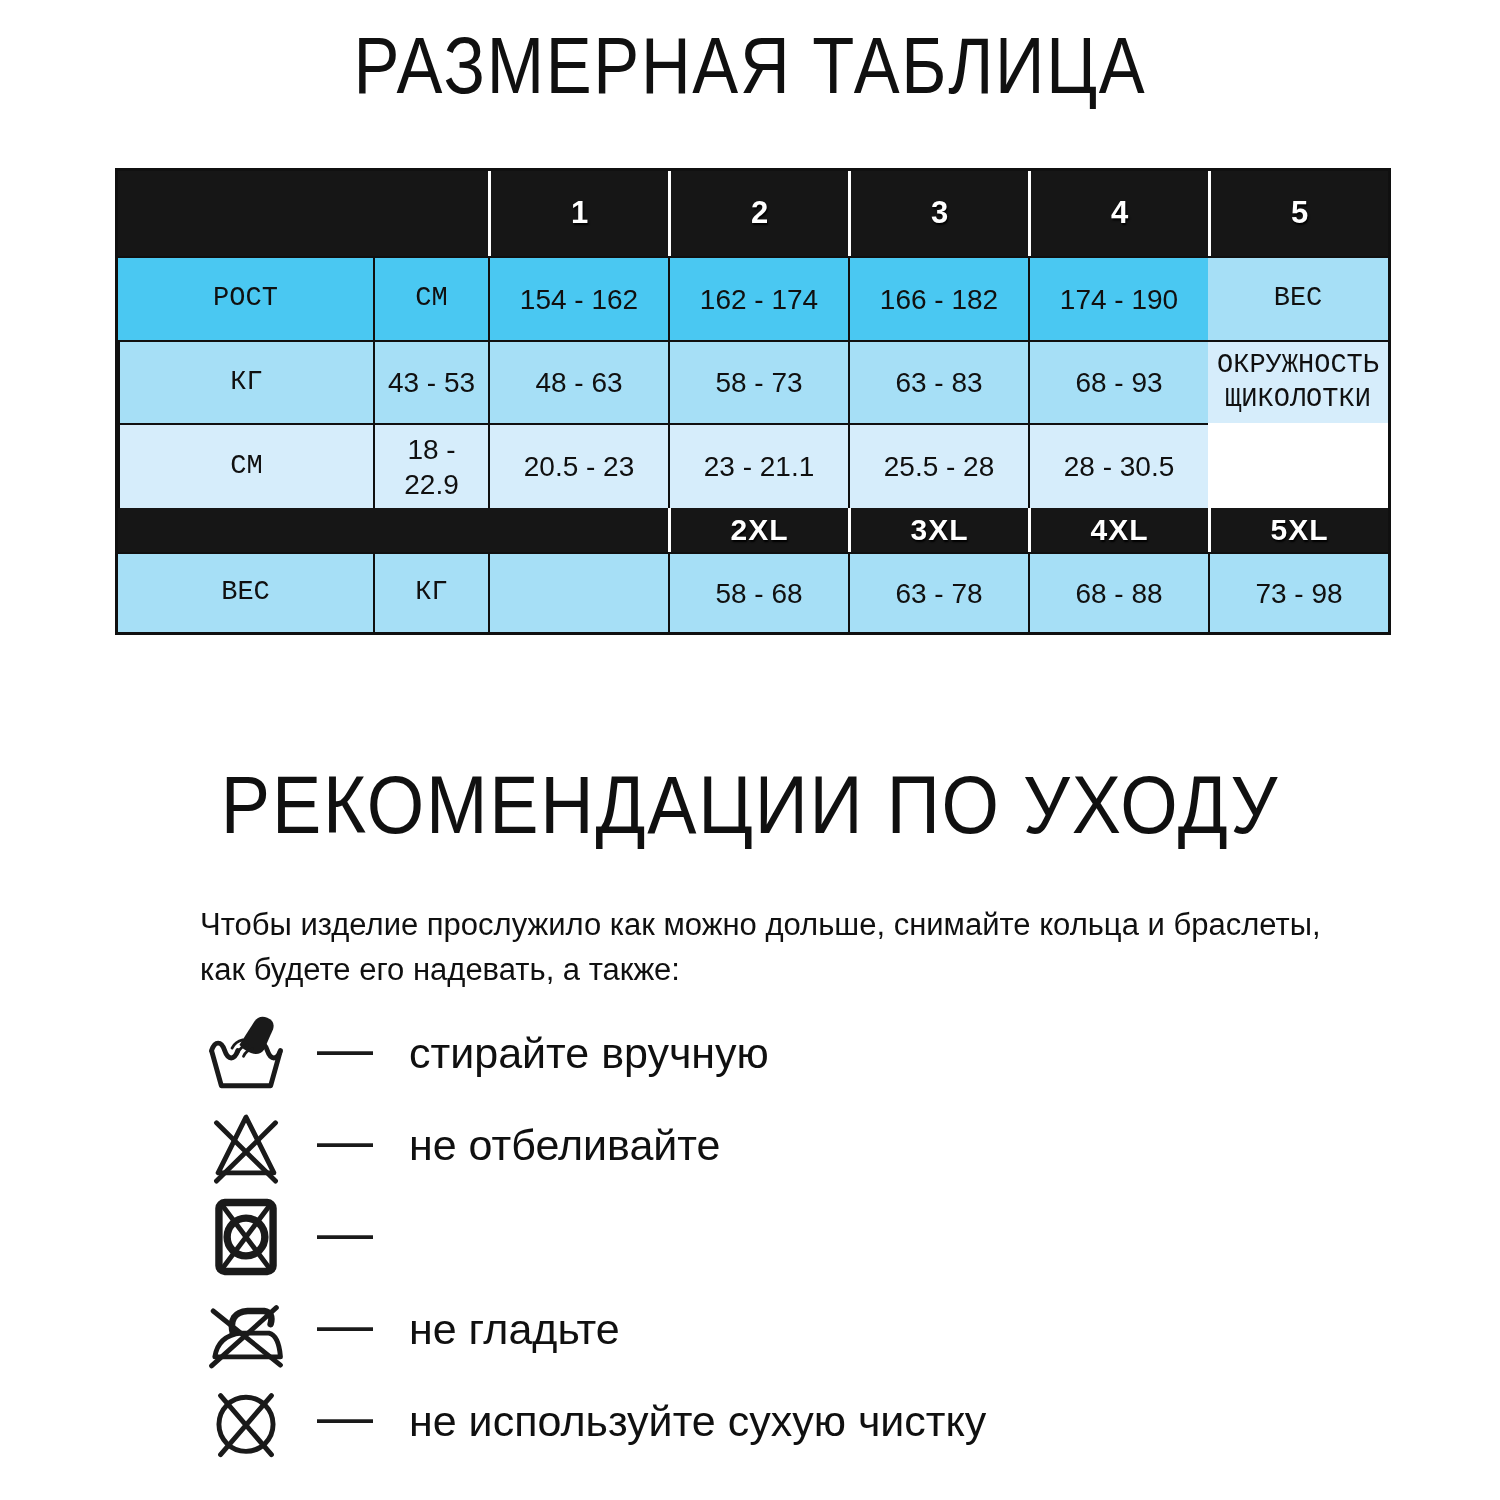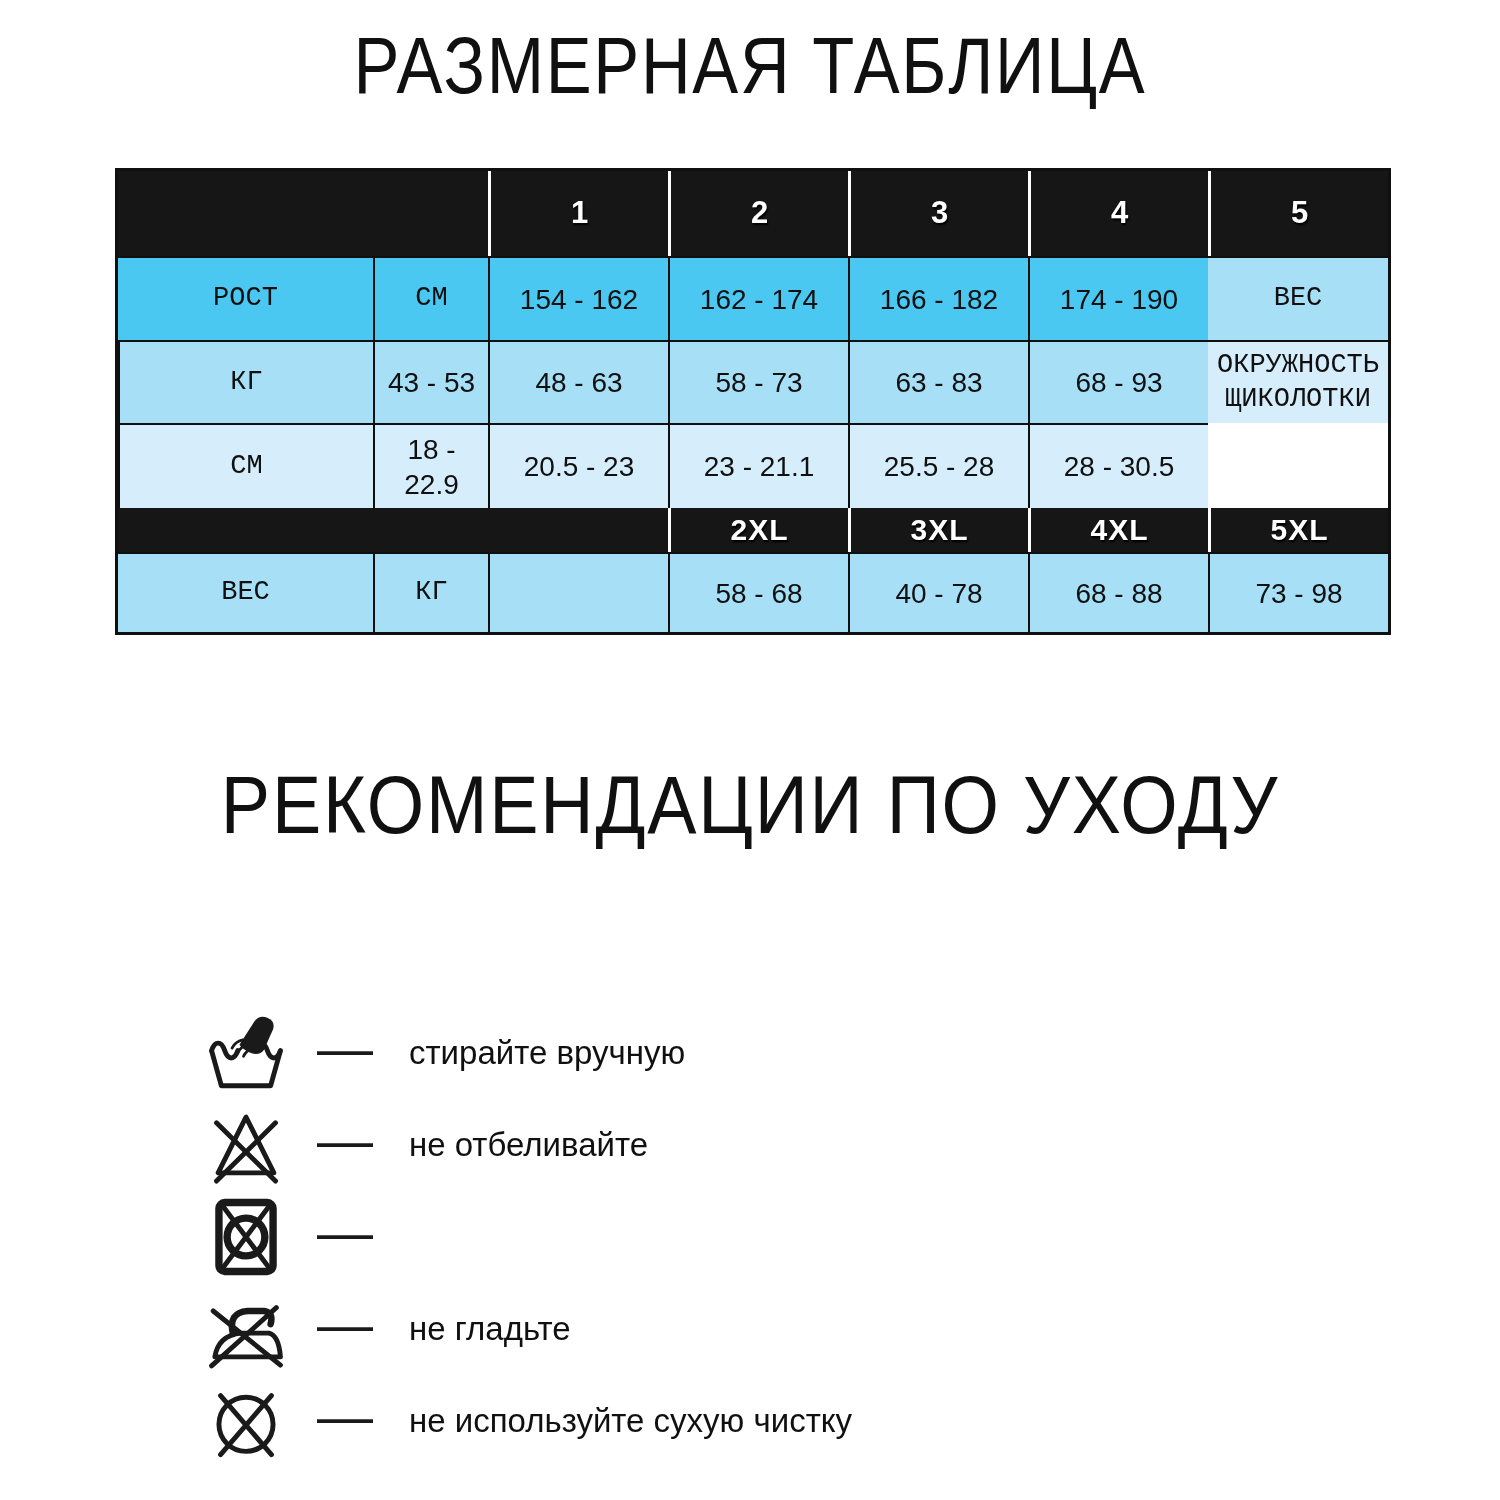--- a/index.html
+++ b/index.html
@@ -71,21 +71,21 @@
     position:absolute; left:205px; top:1012px;
     display:flex; flex-direction:column; gap:10px;
   }
   .care-item { display:flex; align-items:center; height:82px; }
   .care-icon { width:82px; height:82px; flex:0 0 82px; display:flex; align-items:center; justify-content:center; }
   .care-icon svg { width:82px; height:82px; }
   .care-dash {
     font-size:56px; line-height:1; color:#1a1a1a;
     margin:0 36px 10px 30px; flex:0 0 auto;
   }
-  .care-label { font-size:33px; white-space:nowrap; }
+  .care-label { font-size:43px; white-space:nowrap; }
 </style>
 </head>
 <body>
 
 <div class="page">
 
   <div class="big-title title-size">РАЗМЕРНАЯ ТАБЛИЦА</div>
 
   <div class="size-table">
 
@@ -123,27 +123,31 @@
     <div class="cell xl-spacer"></div>
     <div class="cell xl-cell">2XL</div>
     <div class="cell xl-cell">3XL</div>
     <div class="cell xl-cell">4XL</div>
     <div class="cell xl-cell">5XL</div>
 
     <div class="cell lbl row-weight2 first-col">ВЕС</div>
     <div class="cell lbl row-weight2">КГ</div>
     <div class="cell row-weight2"></div>
     <div class="cell row-weight2">58 - 68</div>
-    <div class="cell row-weight2">40 - 78</div>
+    <div class="cell row-weight2">63 - 78</div>
     <div class="cell row-weight2">68 - 88</div>
     <div class="cell row-weight2">73 - 98</div>
   </div>
 
   <div class="big-title title-care">РЕКОМЕНДАЦИИ ПО УХОДУ</div>
 
+  <div class="care-intro">
+    <div>Чтобы изделие прослужило как можно дольше, снимайте кольца и браслеты,</div>
+    <div>как будете его надевать, а также:</div>
+  </div>
 
   <div class="care-list">
 
     <div class="care-item">
       <span class="care-icon">
         <svg viewBox="0 0 100 100">
           <path d="M8 47 C12 35 20 35 24 47 C28 59 36 59 40 47" fill="none" stroke="#1a1a1a" stroke-width="6" stroke-linecap="round"></path>
           <path d="M60 47 C64 35 72 35 76 47 C80 59 88 59 92 47" fill="none" stroke="#1a1a1a" stroke-width="6" stroke-linecap="round"></path>
           <path d="M8 47 L20 90 L80 90 L92 47" fill="none" stroke="#1a1a1a" stroke-width="6" stroke-linejoin="round"></path>
           <path d="M42 40 L60 12 Q66 3 76 7 Q86 11 83 21 L72 46 Q66 54 56 50 Q46 46 42 40 Z" fill="#1a1a1a"></path>

